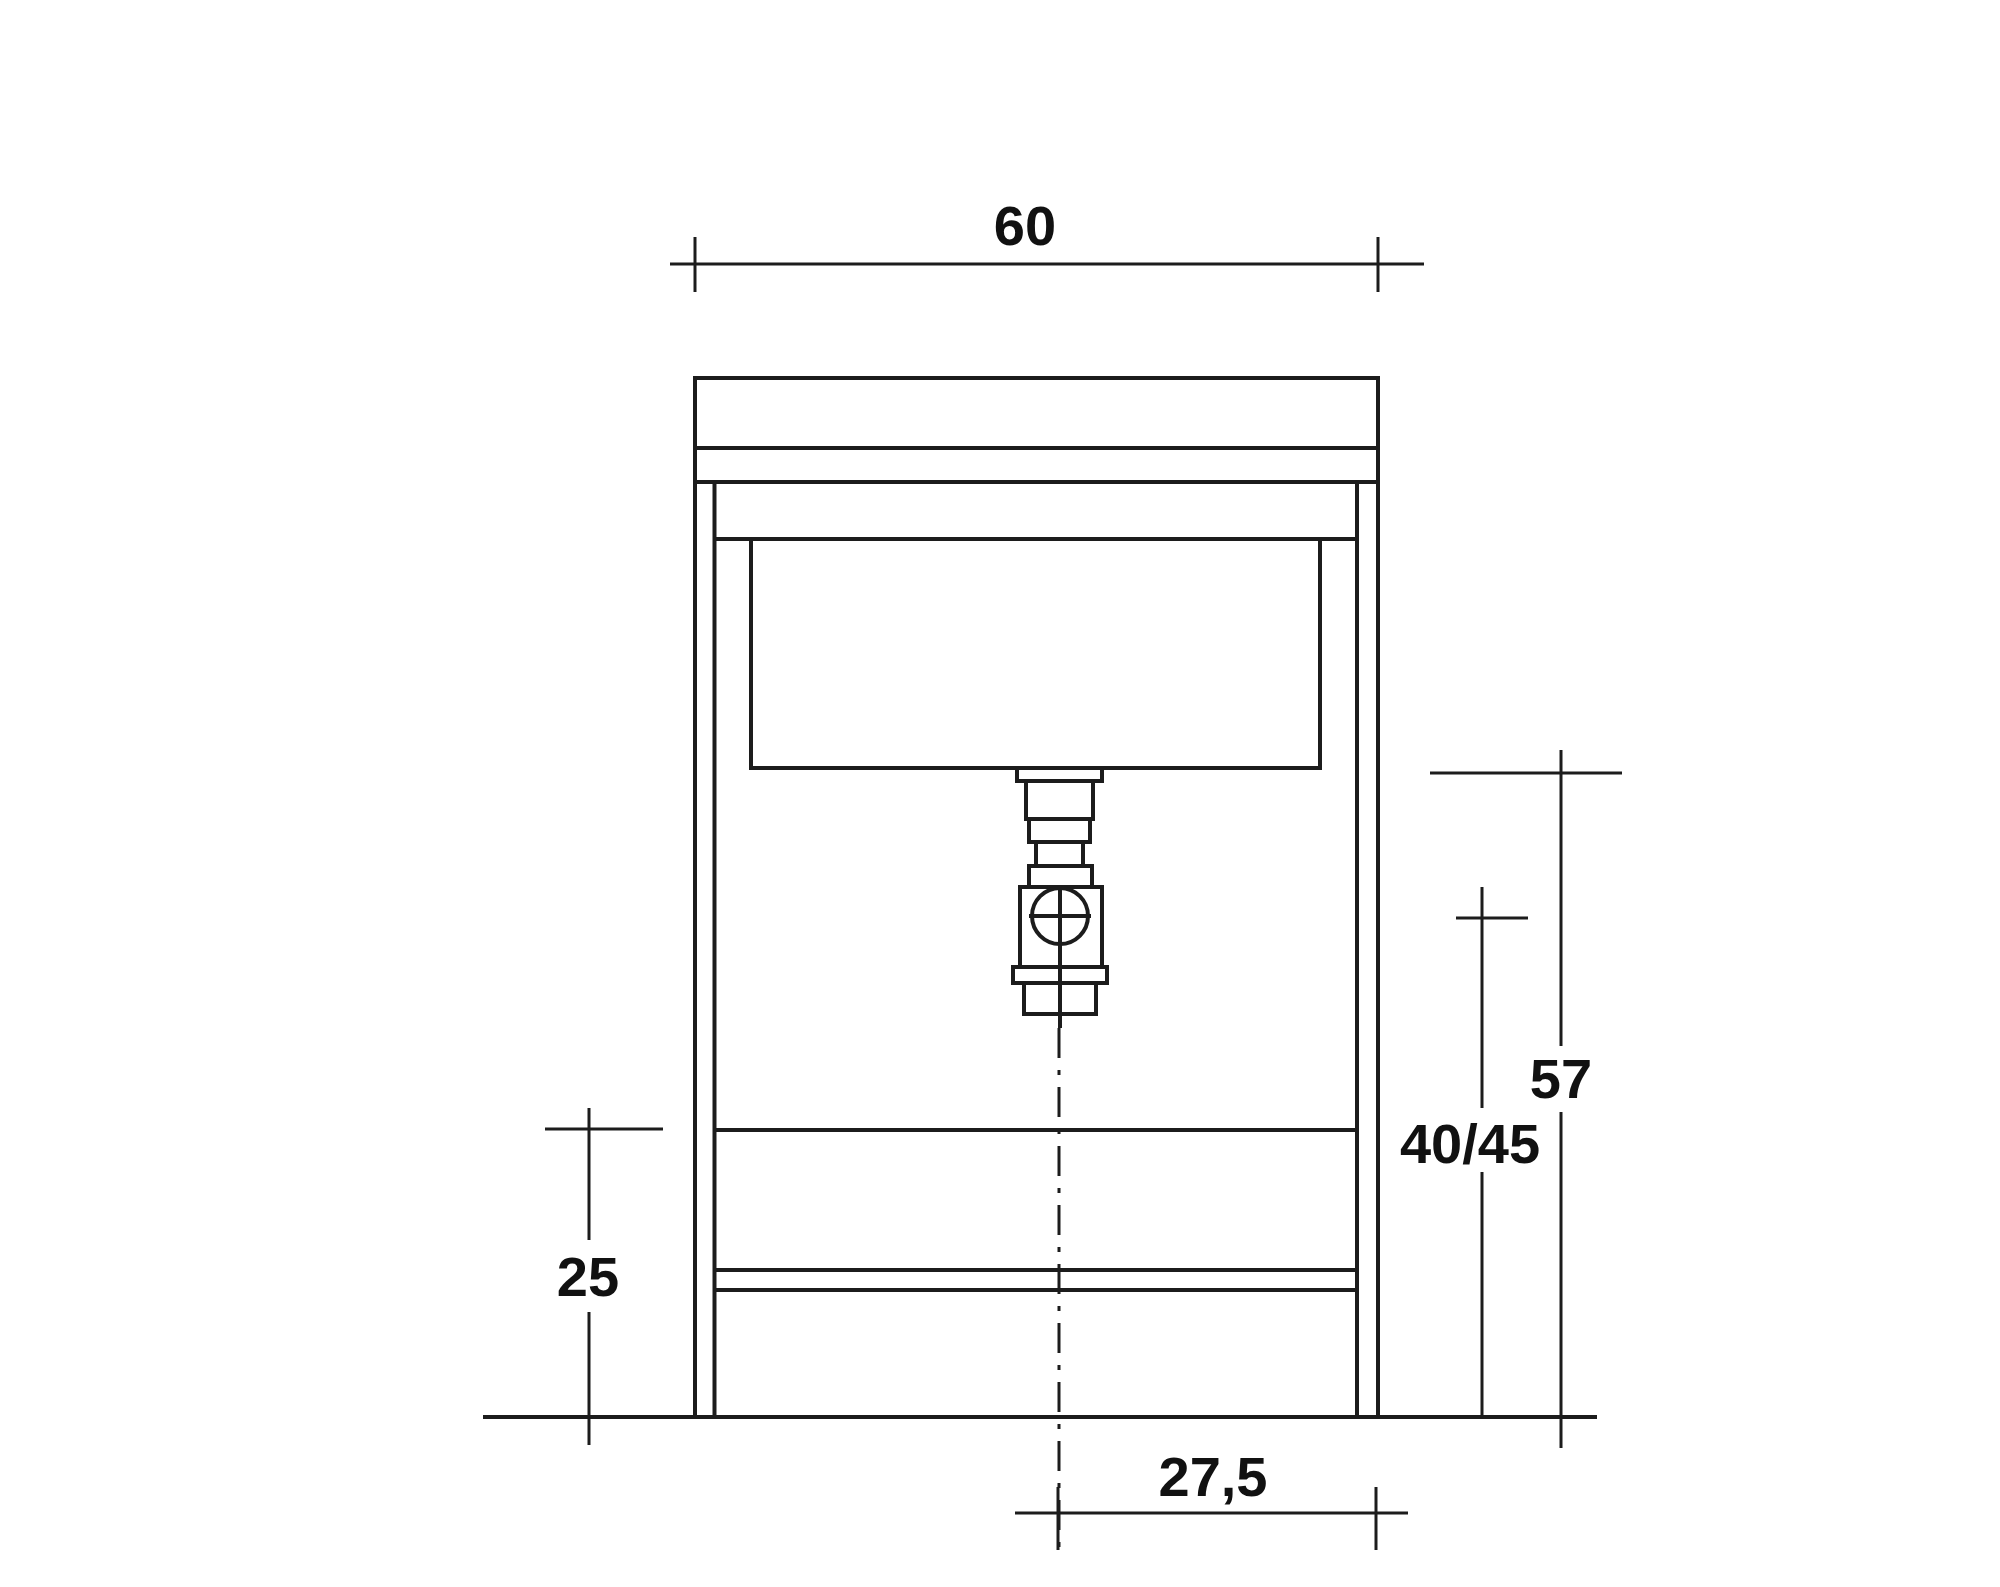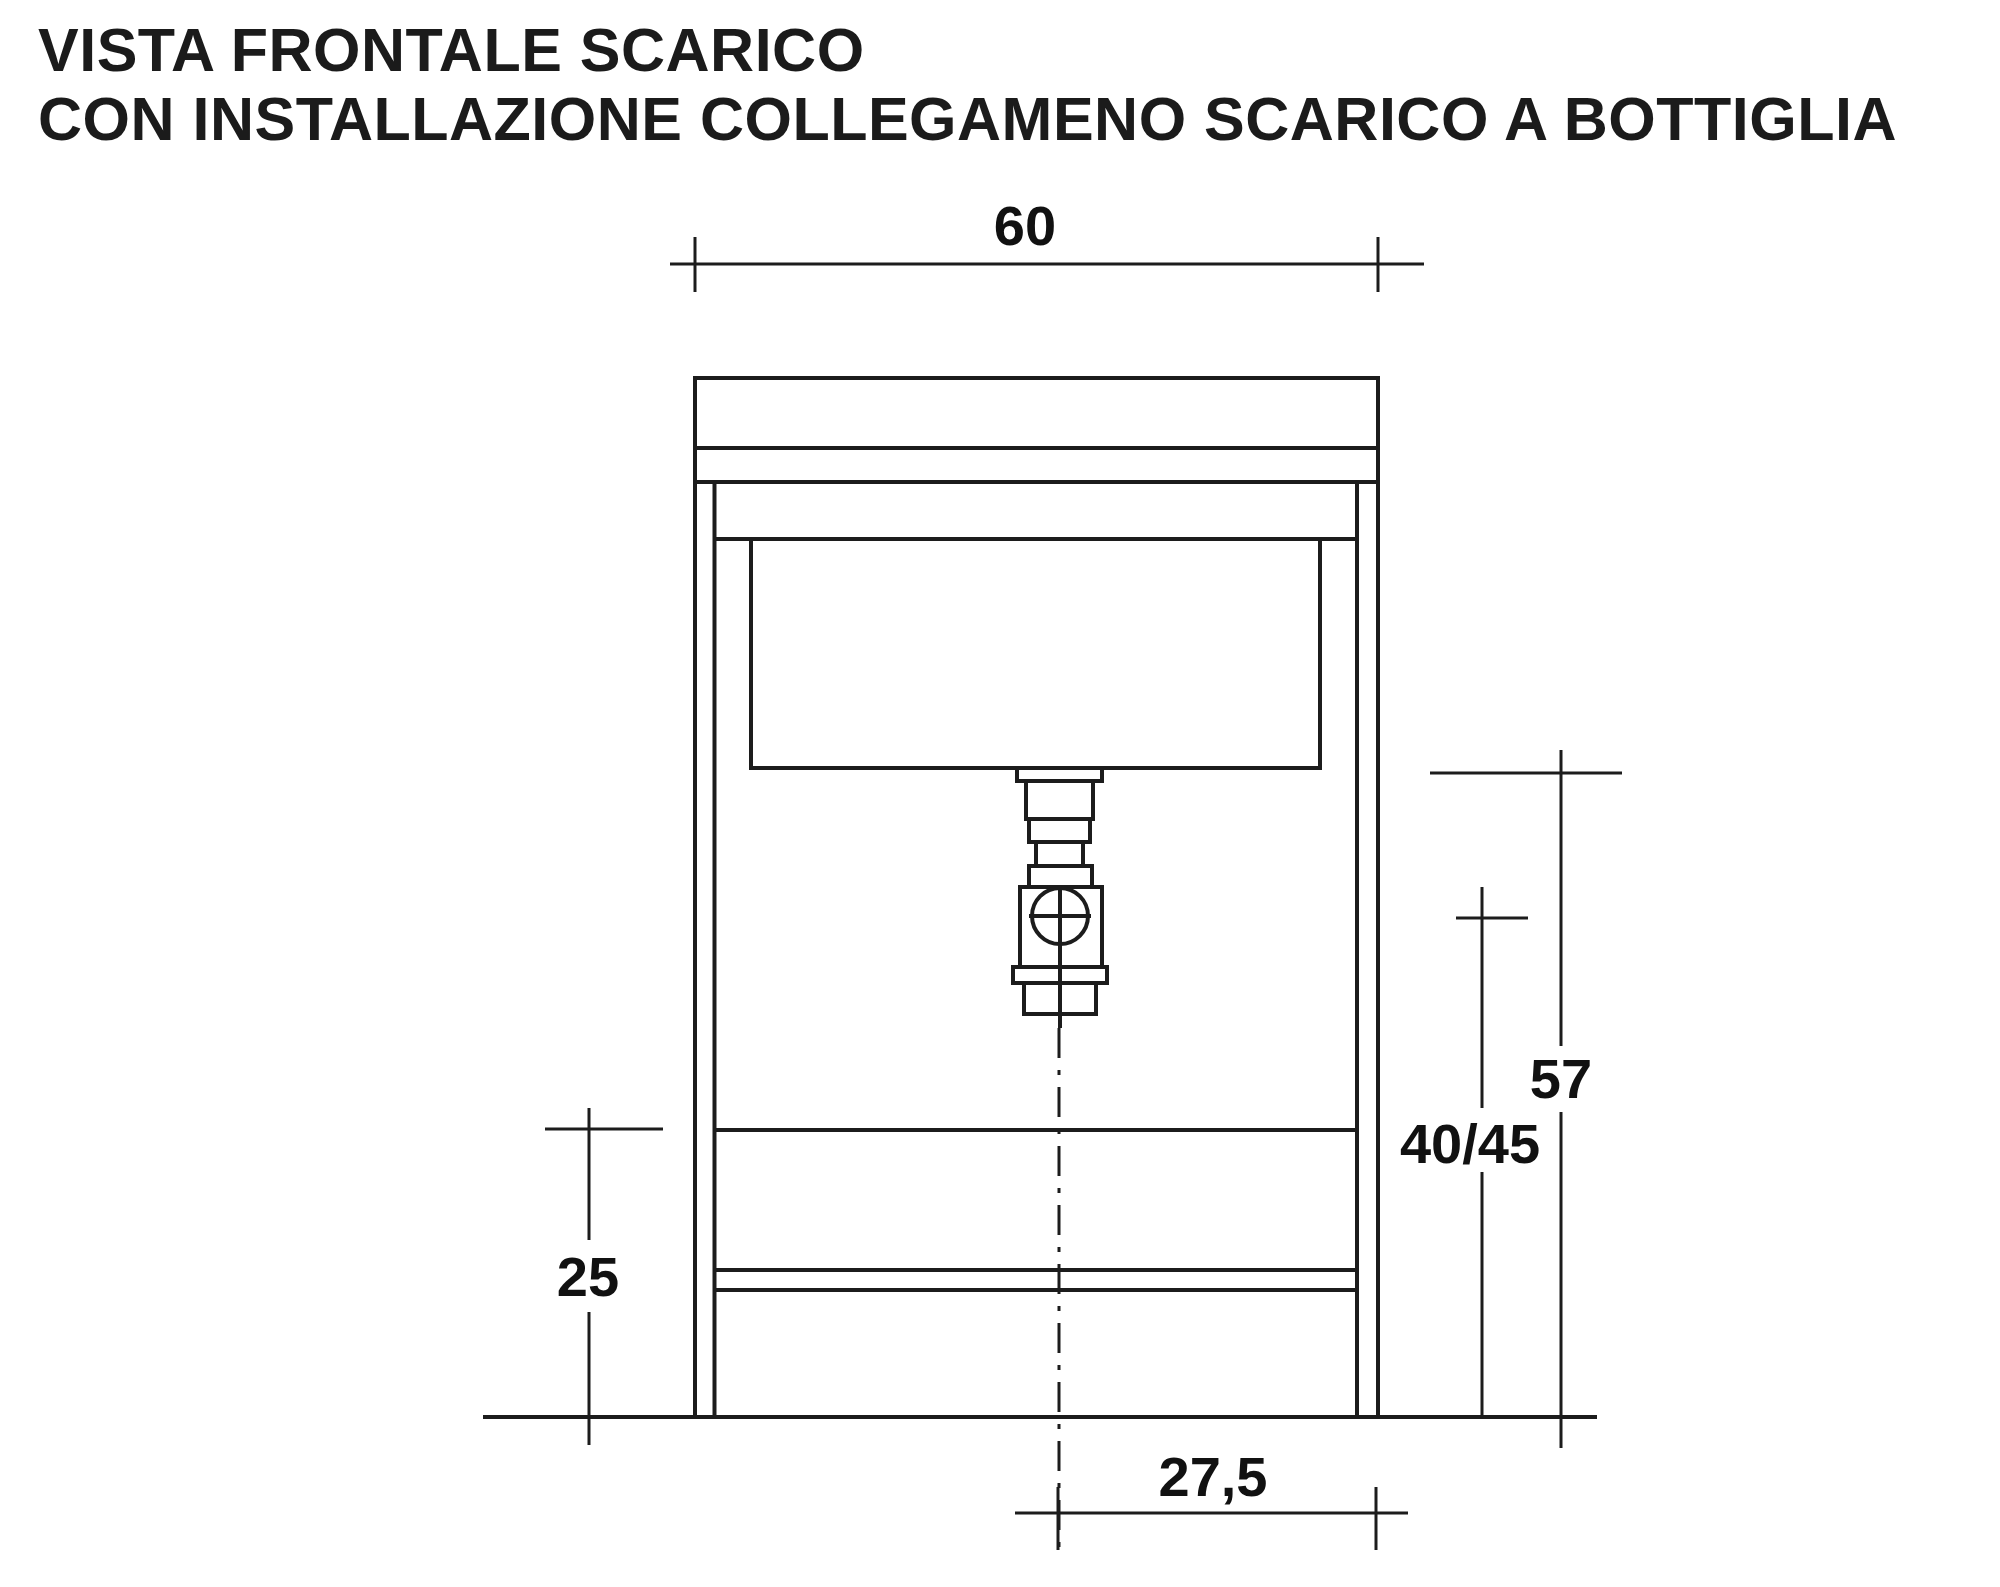--- a/index.html
+++ b/index.html
@@ -59,24 +59,20 @@
     font-weight: 700;
     fill: #111111;
     text-anchor: middle;
   }
 </style>
 </head>
 <body>
 
 <div class="canvas">
 
-  <div class="title-block">
-    <div>VISTA FRONTALE SCARICO</div>
-    <div>CON INSTALLAZIONE COLLEGAMENO SCARICO A BOTTIGLIA</div>
-  </div>
 
   <svg class="diagram-svg" width="2000" height="1587" viewBox="0 0 2000 1587">
 
     <g>
       <rect class="struct" x="695" y="378" width="683" height="70"></rect>
       <rect class="struct" x="695" y="448" width="683" height="34"></rect>
       <rect class="struct" x="695" y="482" width="683" height="935"></rect>
       <line class="struct" x1="714.5" y1="482" x2="714.5" y2="1417"></line>
       <line class="struct" x1="1357" y1="482" x2="1357" y2="1417"></line>
       <line class="struct" x1="714.5" y1="539" x2="1357" y2="539"></line>

